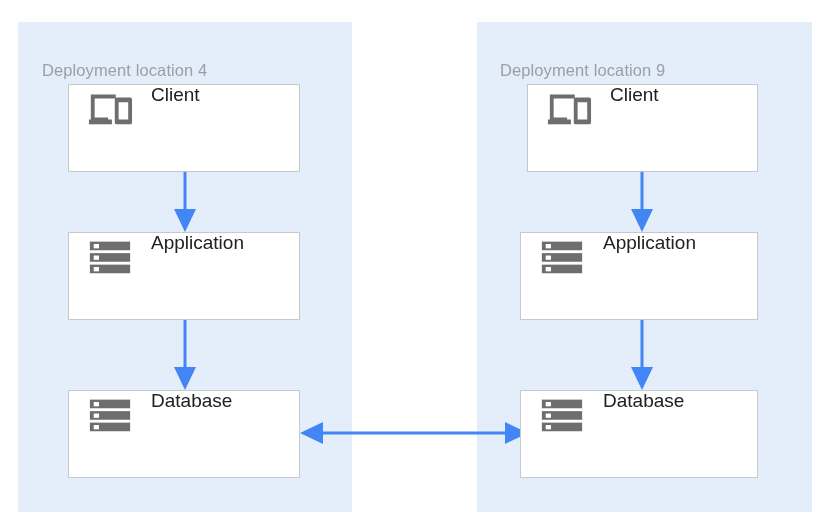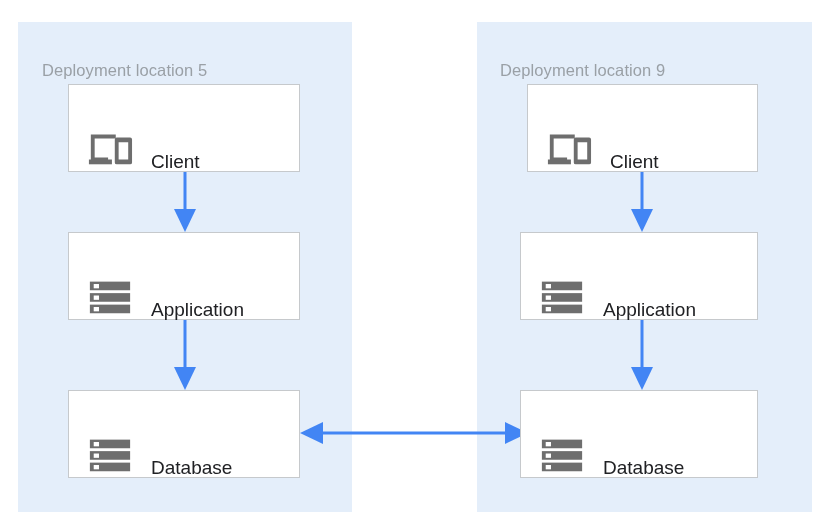--- a/index.html
+++ b/index.html
@@ -42,21 +42,21 @@
   #zone-1 .zone-title { left: 24px; }
   #zone-2 .zone-title { left: 23px; }
 
   
   .node {
     position: absolute;
     background: #ffffff;
     border: 1px solid #c6c9cc;
     box-sizing: border-box;
     display: flex;
-    align-items: flex-end;
+    align-items: flex-start;
   }
   .node-icon {
     width: 46px;
     height: 46px;
     margin-left: 18px;
     flex: 0 0 auto;
     display: block;
   }
   .node-label {
     font-size: 19px;
@@ -85,21 +85,21 @@
     height: 524px;
     pointer-events: none;
   }
 </style>
 </head>
 <body>
 
 <div id="diagram">
 
   <div class="zone" id="zone-1">
-    <div class="zone-title">Deployment location 5</div>
+    <div class="zone-title">Deployment location 4</div>
   </div>
 
   <div class="zone" id="zone-2">
     <div class="zone-title">Deployment location 9</div>
   </div>
 
   <svg id="connectors" viewBox="0 0 834 524" xmlns="http://www.w3.org/2000/svg">
 
     <g>
       <line x1="185" y1="172" x2="185" y2="216" stroke="#4285f4" stroke-width="3"></line>

